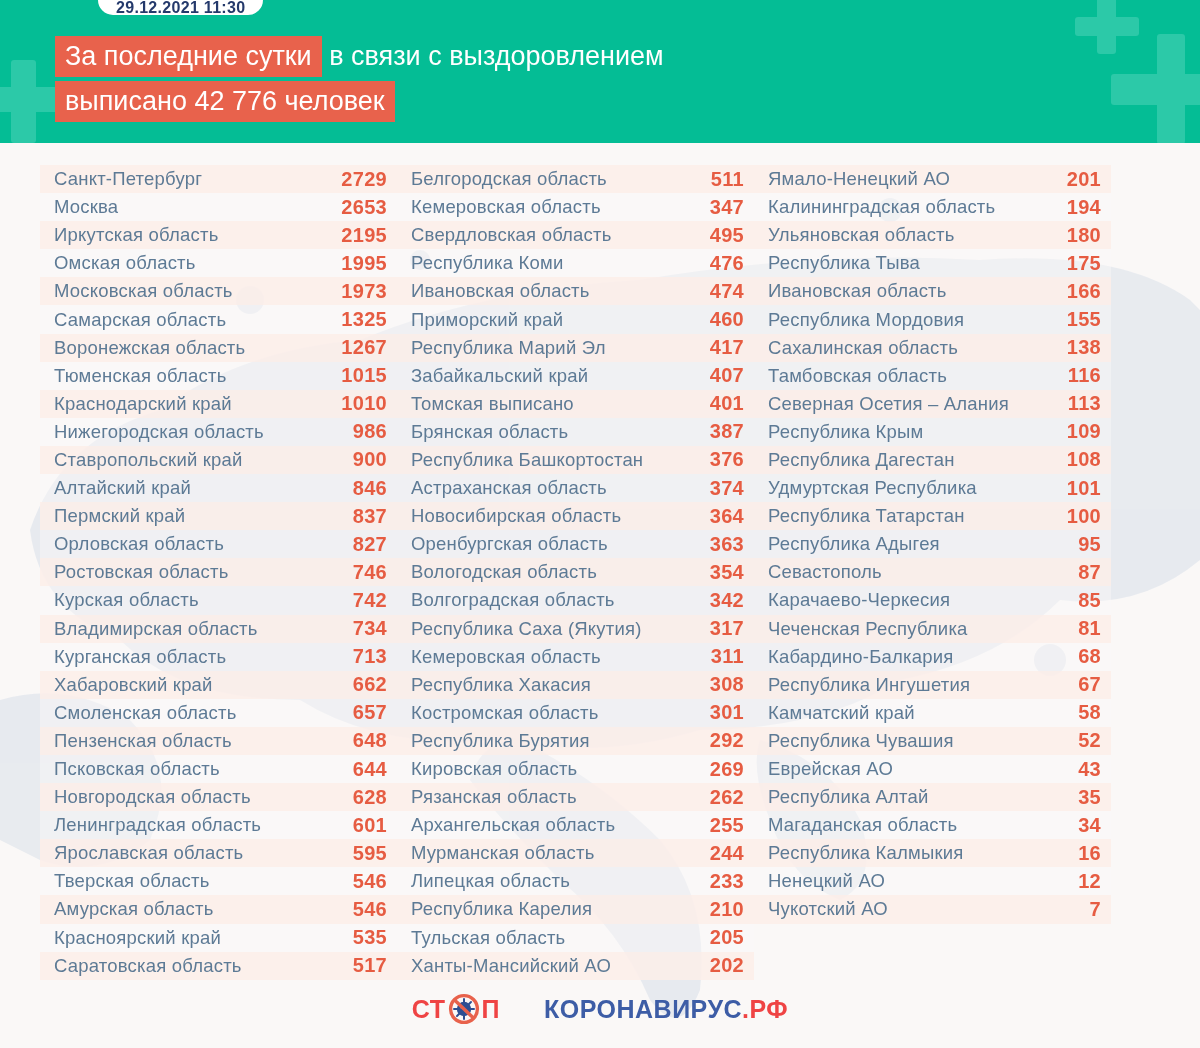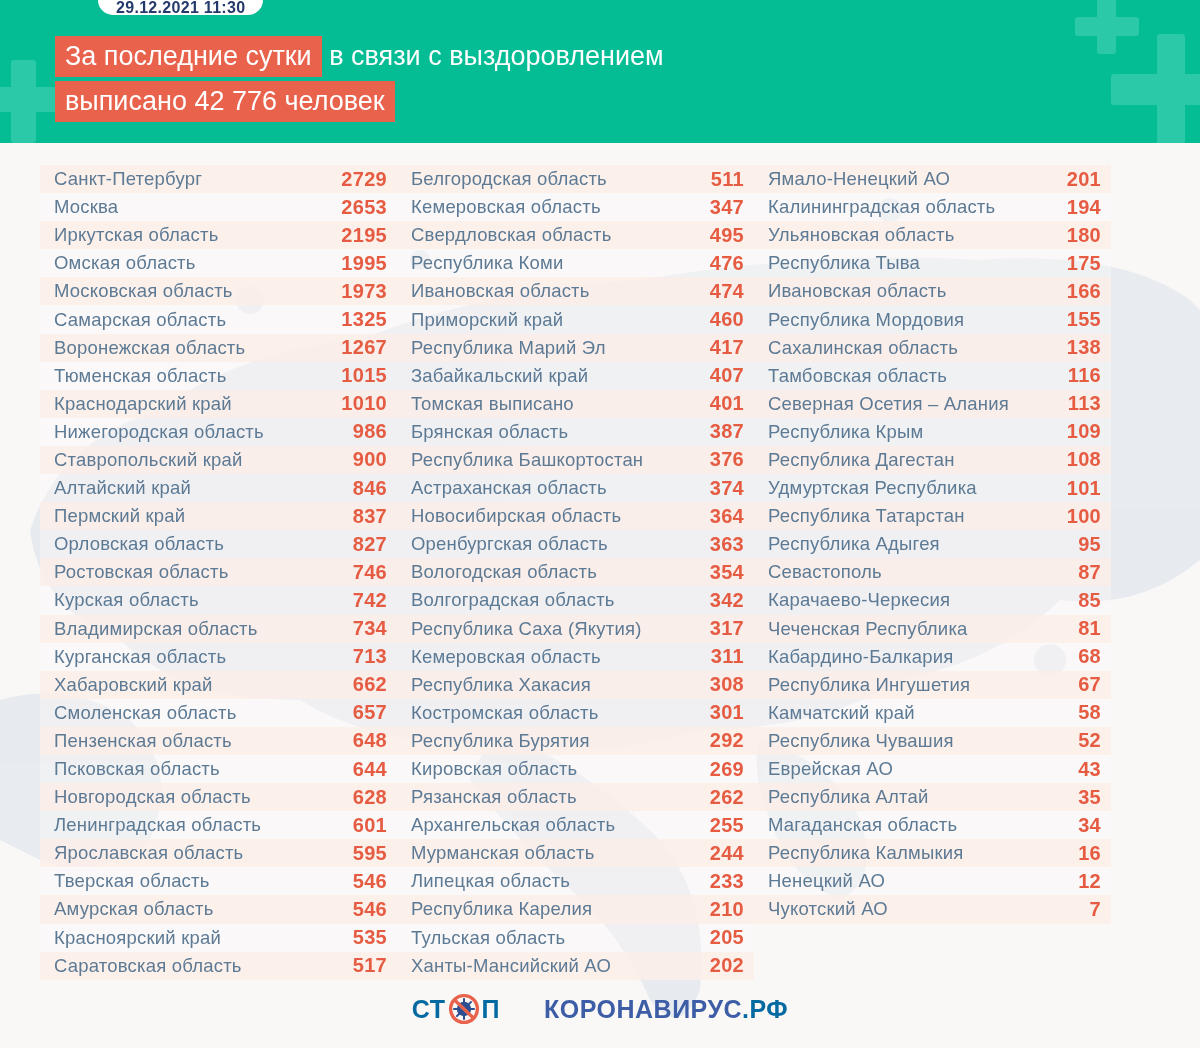--- a/index.html
+++ b/index.html
@@ -47,21 +47,21 @@
     height:28.1px; padding:0 10px 0 14px; }
   .region-row:nth-of-type(odd) { background:rgba(252,238,233,0.88); }
   .region-row:nth-of-type(even) { background:rgba(251,249,248,0.45); }
   .region-name { font-size:18.5px; color:#5d7a95; letter-spacing:.2px; white-space:nowrap; }
   .region-value { font-size:20px; font-weight:700; color:#e65c42; letter-spacing:.3px; }
 
   
   .footer-logo { position:absolute; left:0; top:992px; width:1200px;
     display:flex; justify-content:center; align-items:center; }
   .footer-logo .txt { font-size:25px; font-weight:700; letter-spacing:.5px; }
-  .lg-orange { color:#0369a1; }
+  .lg-orange { color:#ef4444; }
   .lg-blue { color:#3d5da6;margin-left:44px; }
   .virus-badge { width:34px; height:34px; margin:0 1px; }
 </style>
 </head>
 <body>
 
 <div class="page">
 
   <div class="header-band">
     <div class="cross cross-tl">

